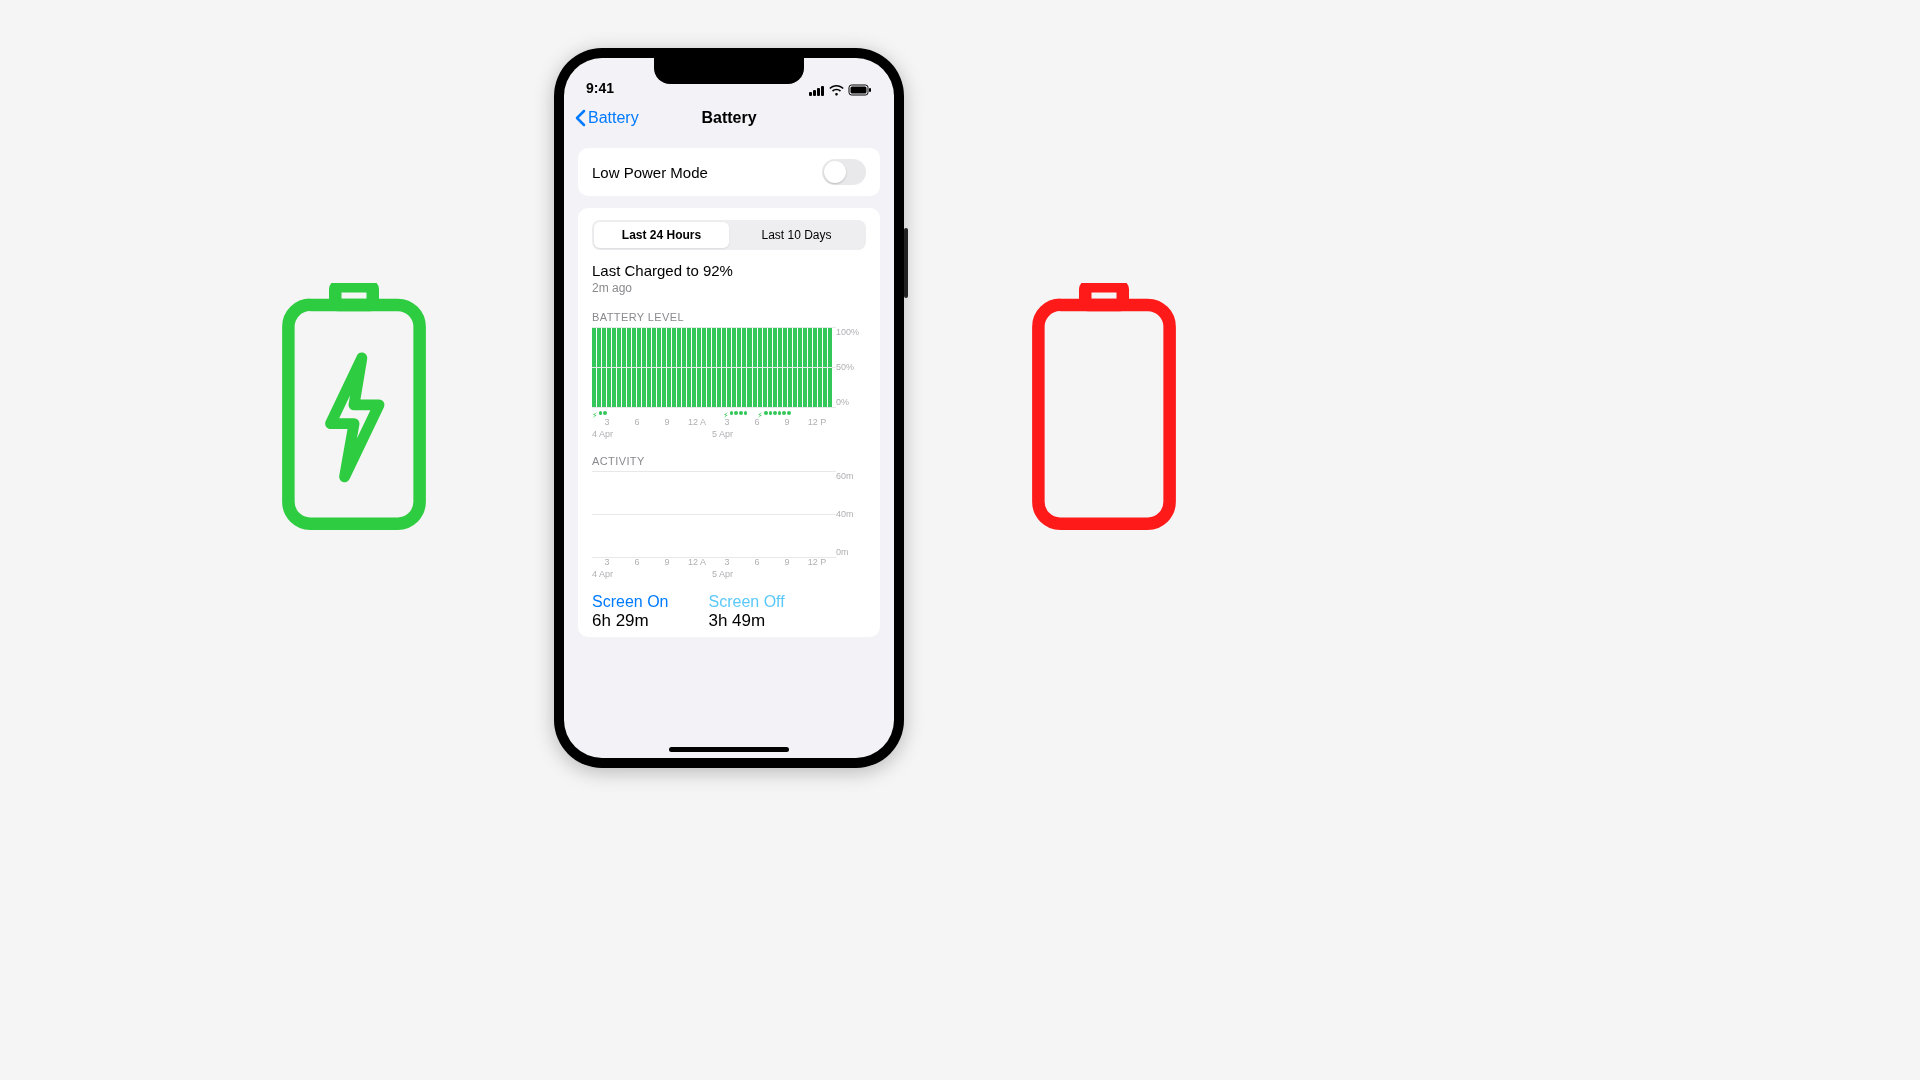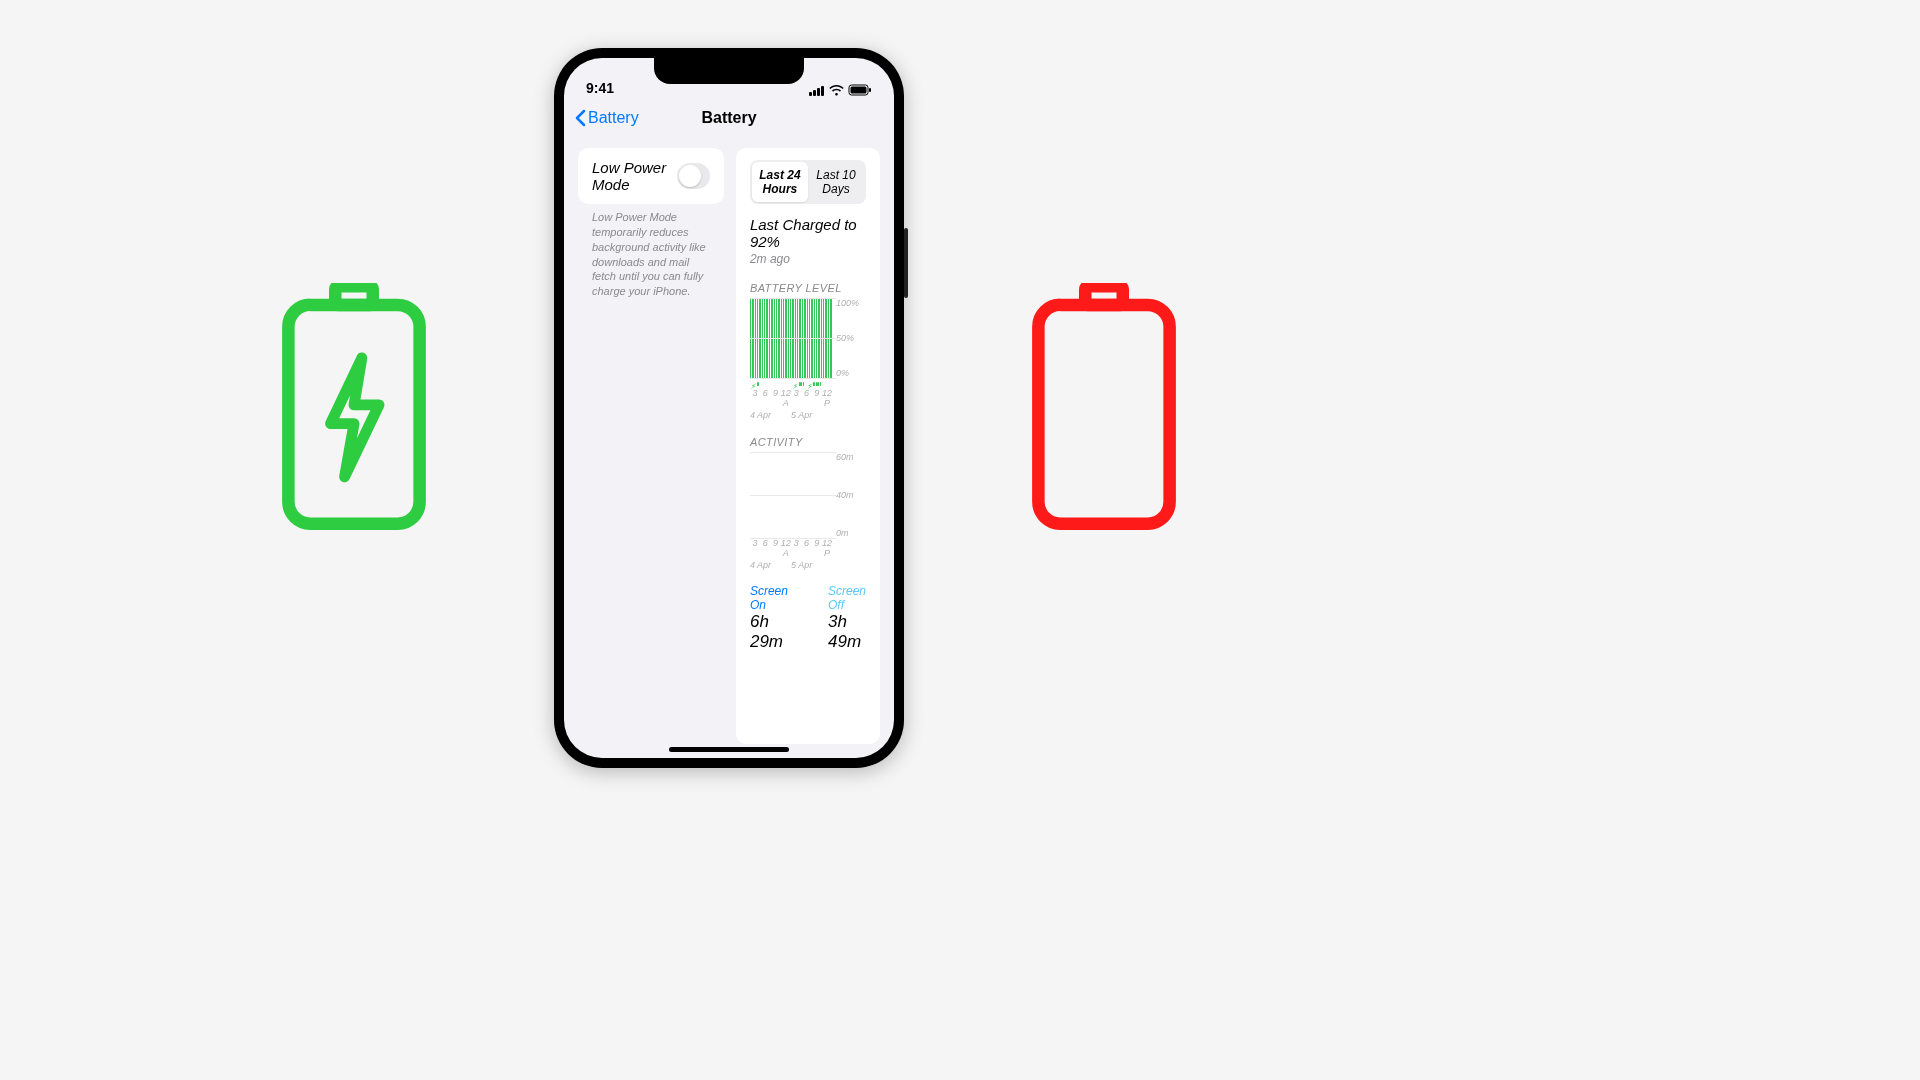--- a/index.html
+++ b/index.html
@@ -74,22 +74,22 @@
     display:flex; align-items:center; gap:2px;
     color:#007aff;
     font-size:16px;
   }
   .nav-title{ font-weight:600; color:#000;}
   .content{
     flex:1;
     overflow:hidden;
     padding: 10px 14px 14px 14px;
     display:flex;
+    flex-direction:column;
     gap:12px;
-    font-style:italic;
   }
   .card{
     background:#fff;
     border-radius:10px;
   }
   .row{
     display:flex;
     align-items:center;
     justify-content:space-between;
     padding:11px 14px;
@@ -143,21 +143,21 @@
   
   .act-chart{ position:relative; height:86px; display:flex; gap:11px;}
   .act-bars{ flex:1; display:flex; align-items:flex-end; gap:2px;}
   .act-col{ flex:1; display:flex; flex-direction:column-reverse; align-items:stretch;}
   .act-on{ background:#007aff;}
   .act-off{ background:#5ac8fa;}
   .act-y{ width:30px; display:flex; flex-direction:column; justify-content:space-between; font-size:9px; color:#b0b0b4;}
   .act-grid{ position:absolute; left:0; right:30px; top:0; bottom:0;pointer-events:none;}
   .act-grid div{position:absolute;left:0;right:0;border-top:1px solid #e8e8ea;}
   .totals{ display:flex; gap:40px; margin-top:14px; padding-bottom:6px;}
-  .tot-label{ font-size:12px; color:#007aff;}
+  .tot-label{ font-size:16px; color:#007aff;}
   .tot-label.off{ color:#5ac8fa;}
   .tot-val{ font-size:17px; font-weight:500; color:#000;}
   .home-ind{
     position:absolute; bottom:6px; left:50%; transform:translateX(-50%);
     width:120px; height:5px; background:#000; border-radius:3px;
   }
 </style>
 </head>
 <body>
 
@@ -204,21 +204,20 @@
       </div>
       <span class="nav-title">Battery</span>
     </div>
 
     <div class="content">
       <div>
         <div class="card row">
           <span>Low Power Mode</span>
           <div class="toggle"></div>
         </div>
-        <div class="hint">Low Power Mode temporarily reduces background activity like downloads and mail fetch until you can fully charge your iPhone.</div>
       </div>
 
 
       <div class="card usage-card">
         <div class="seg">
           <div class="sel">Last 24 Hours</div>
           <div>Last 10 Days</div>
         </div>
         <div class="sub-title">Last Charged to 92%</div>
         <div class="sub-muted">2m ago</div>

